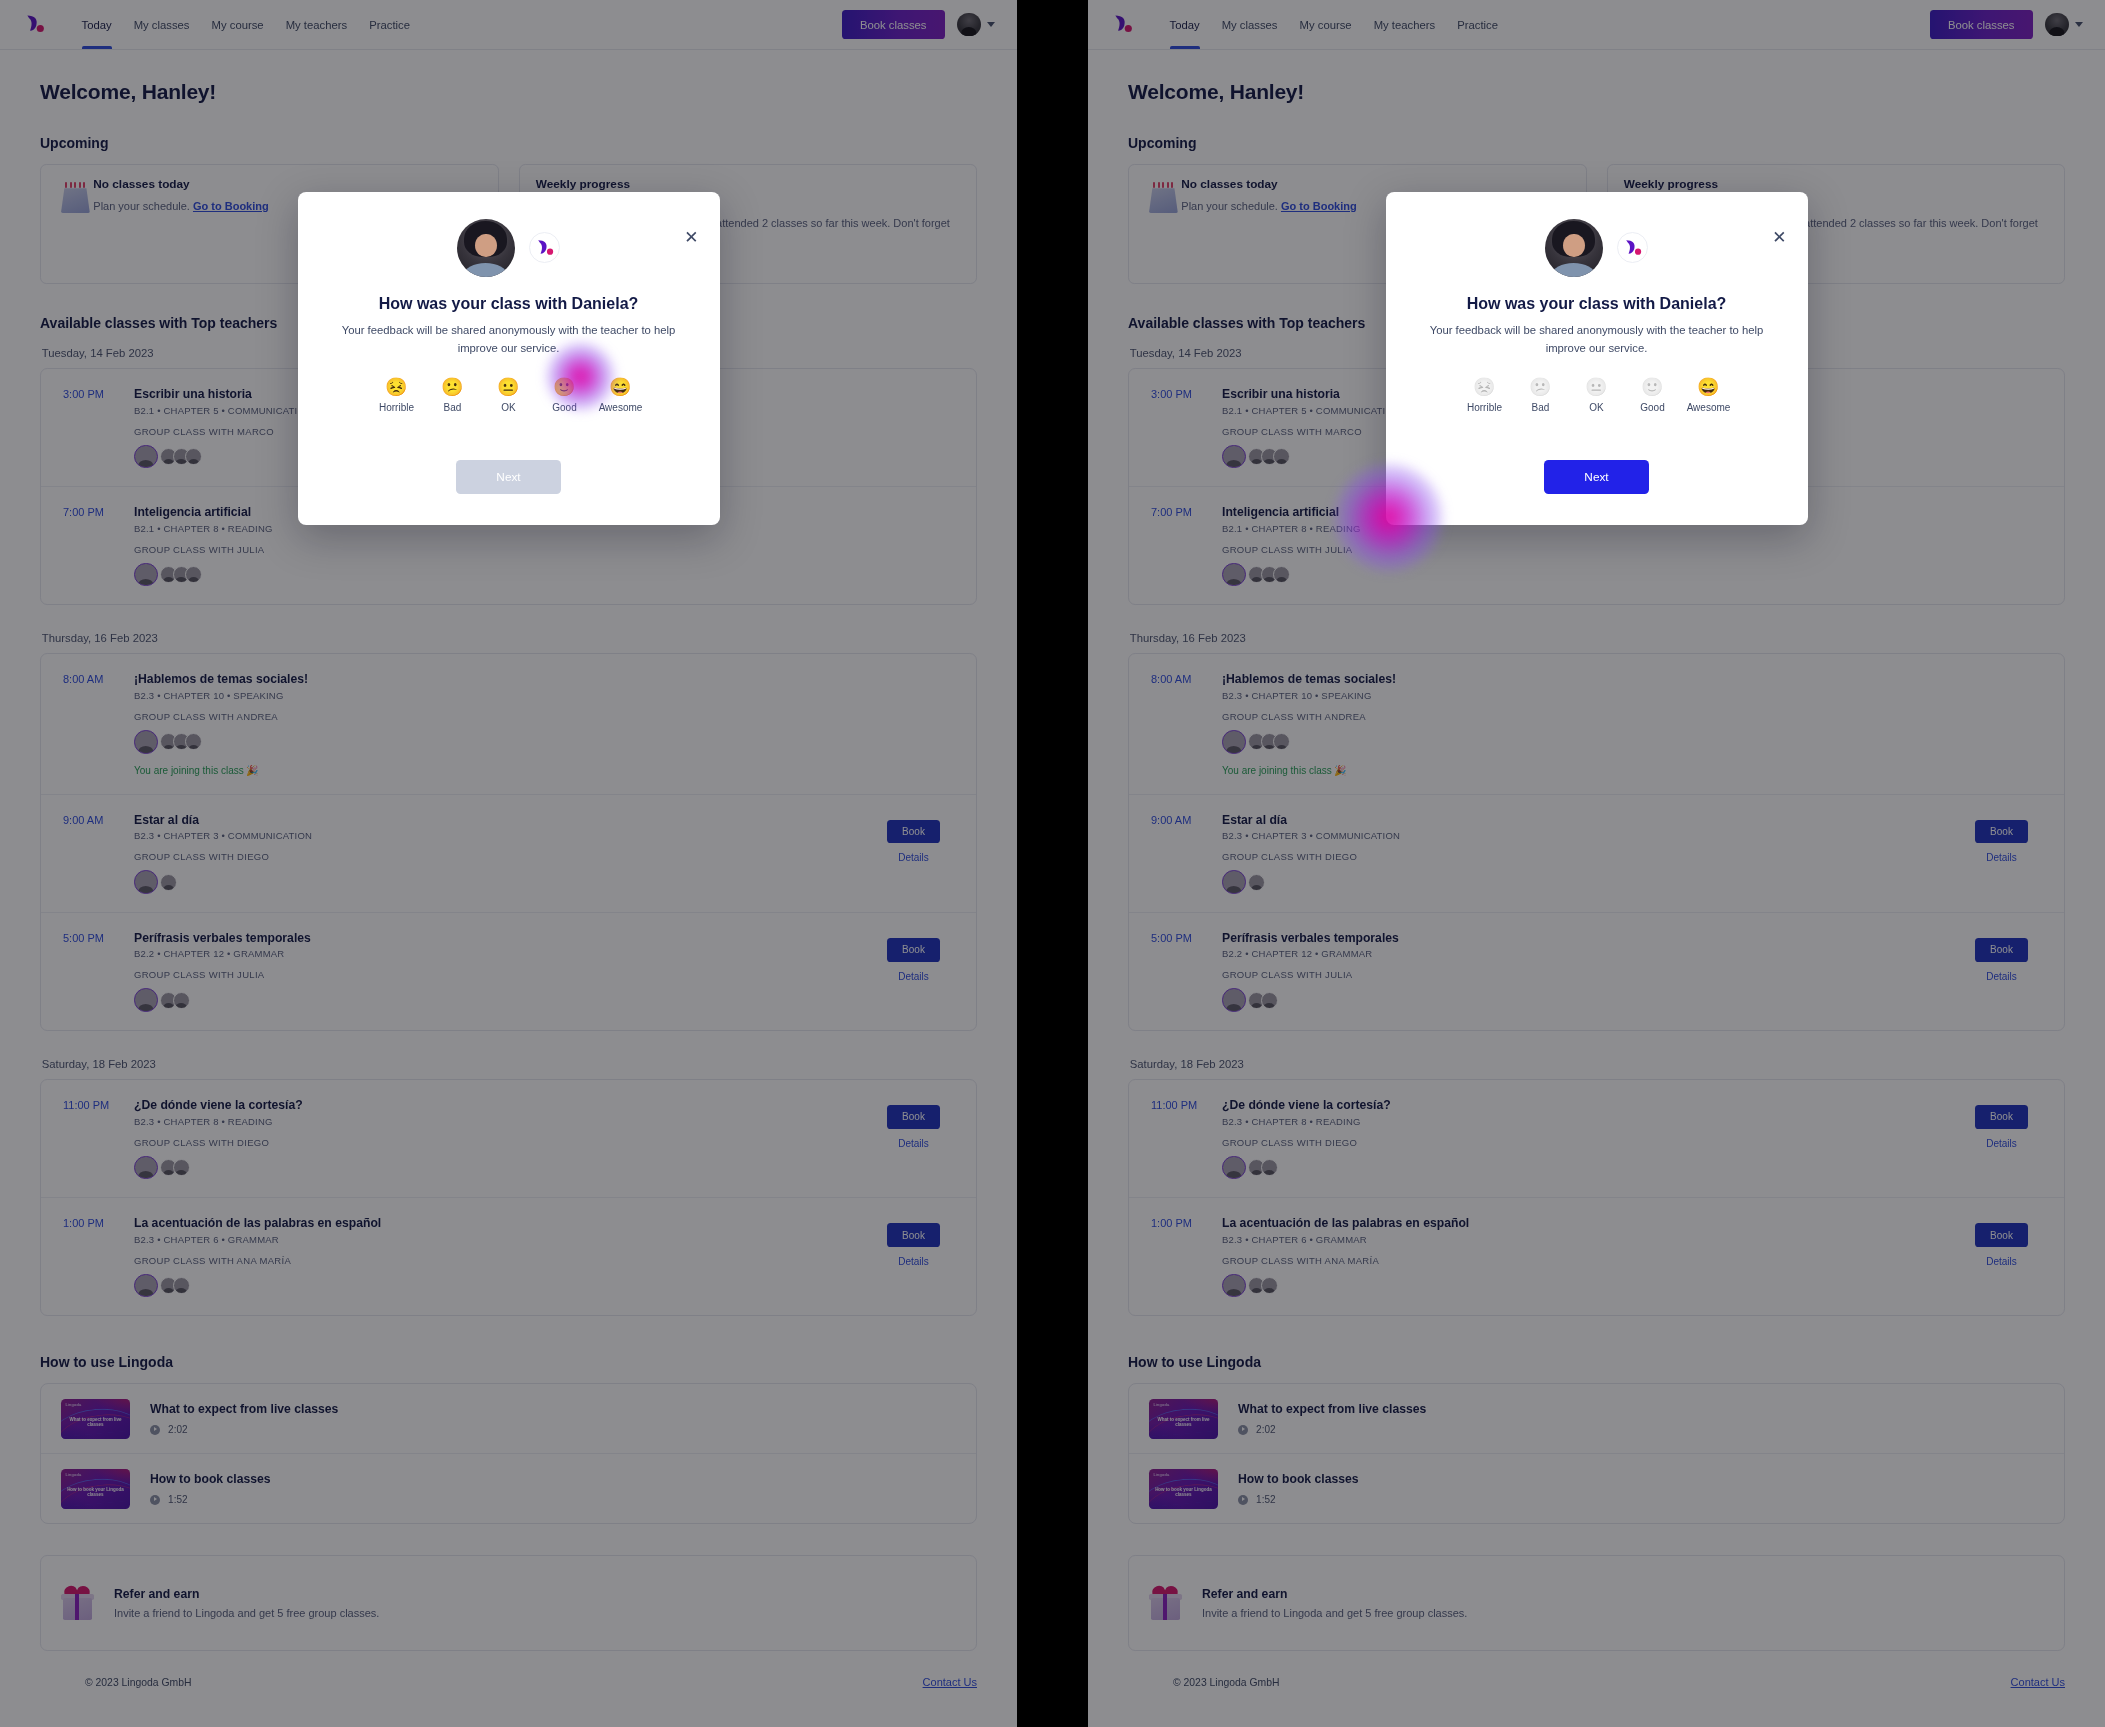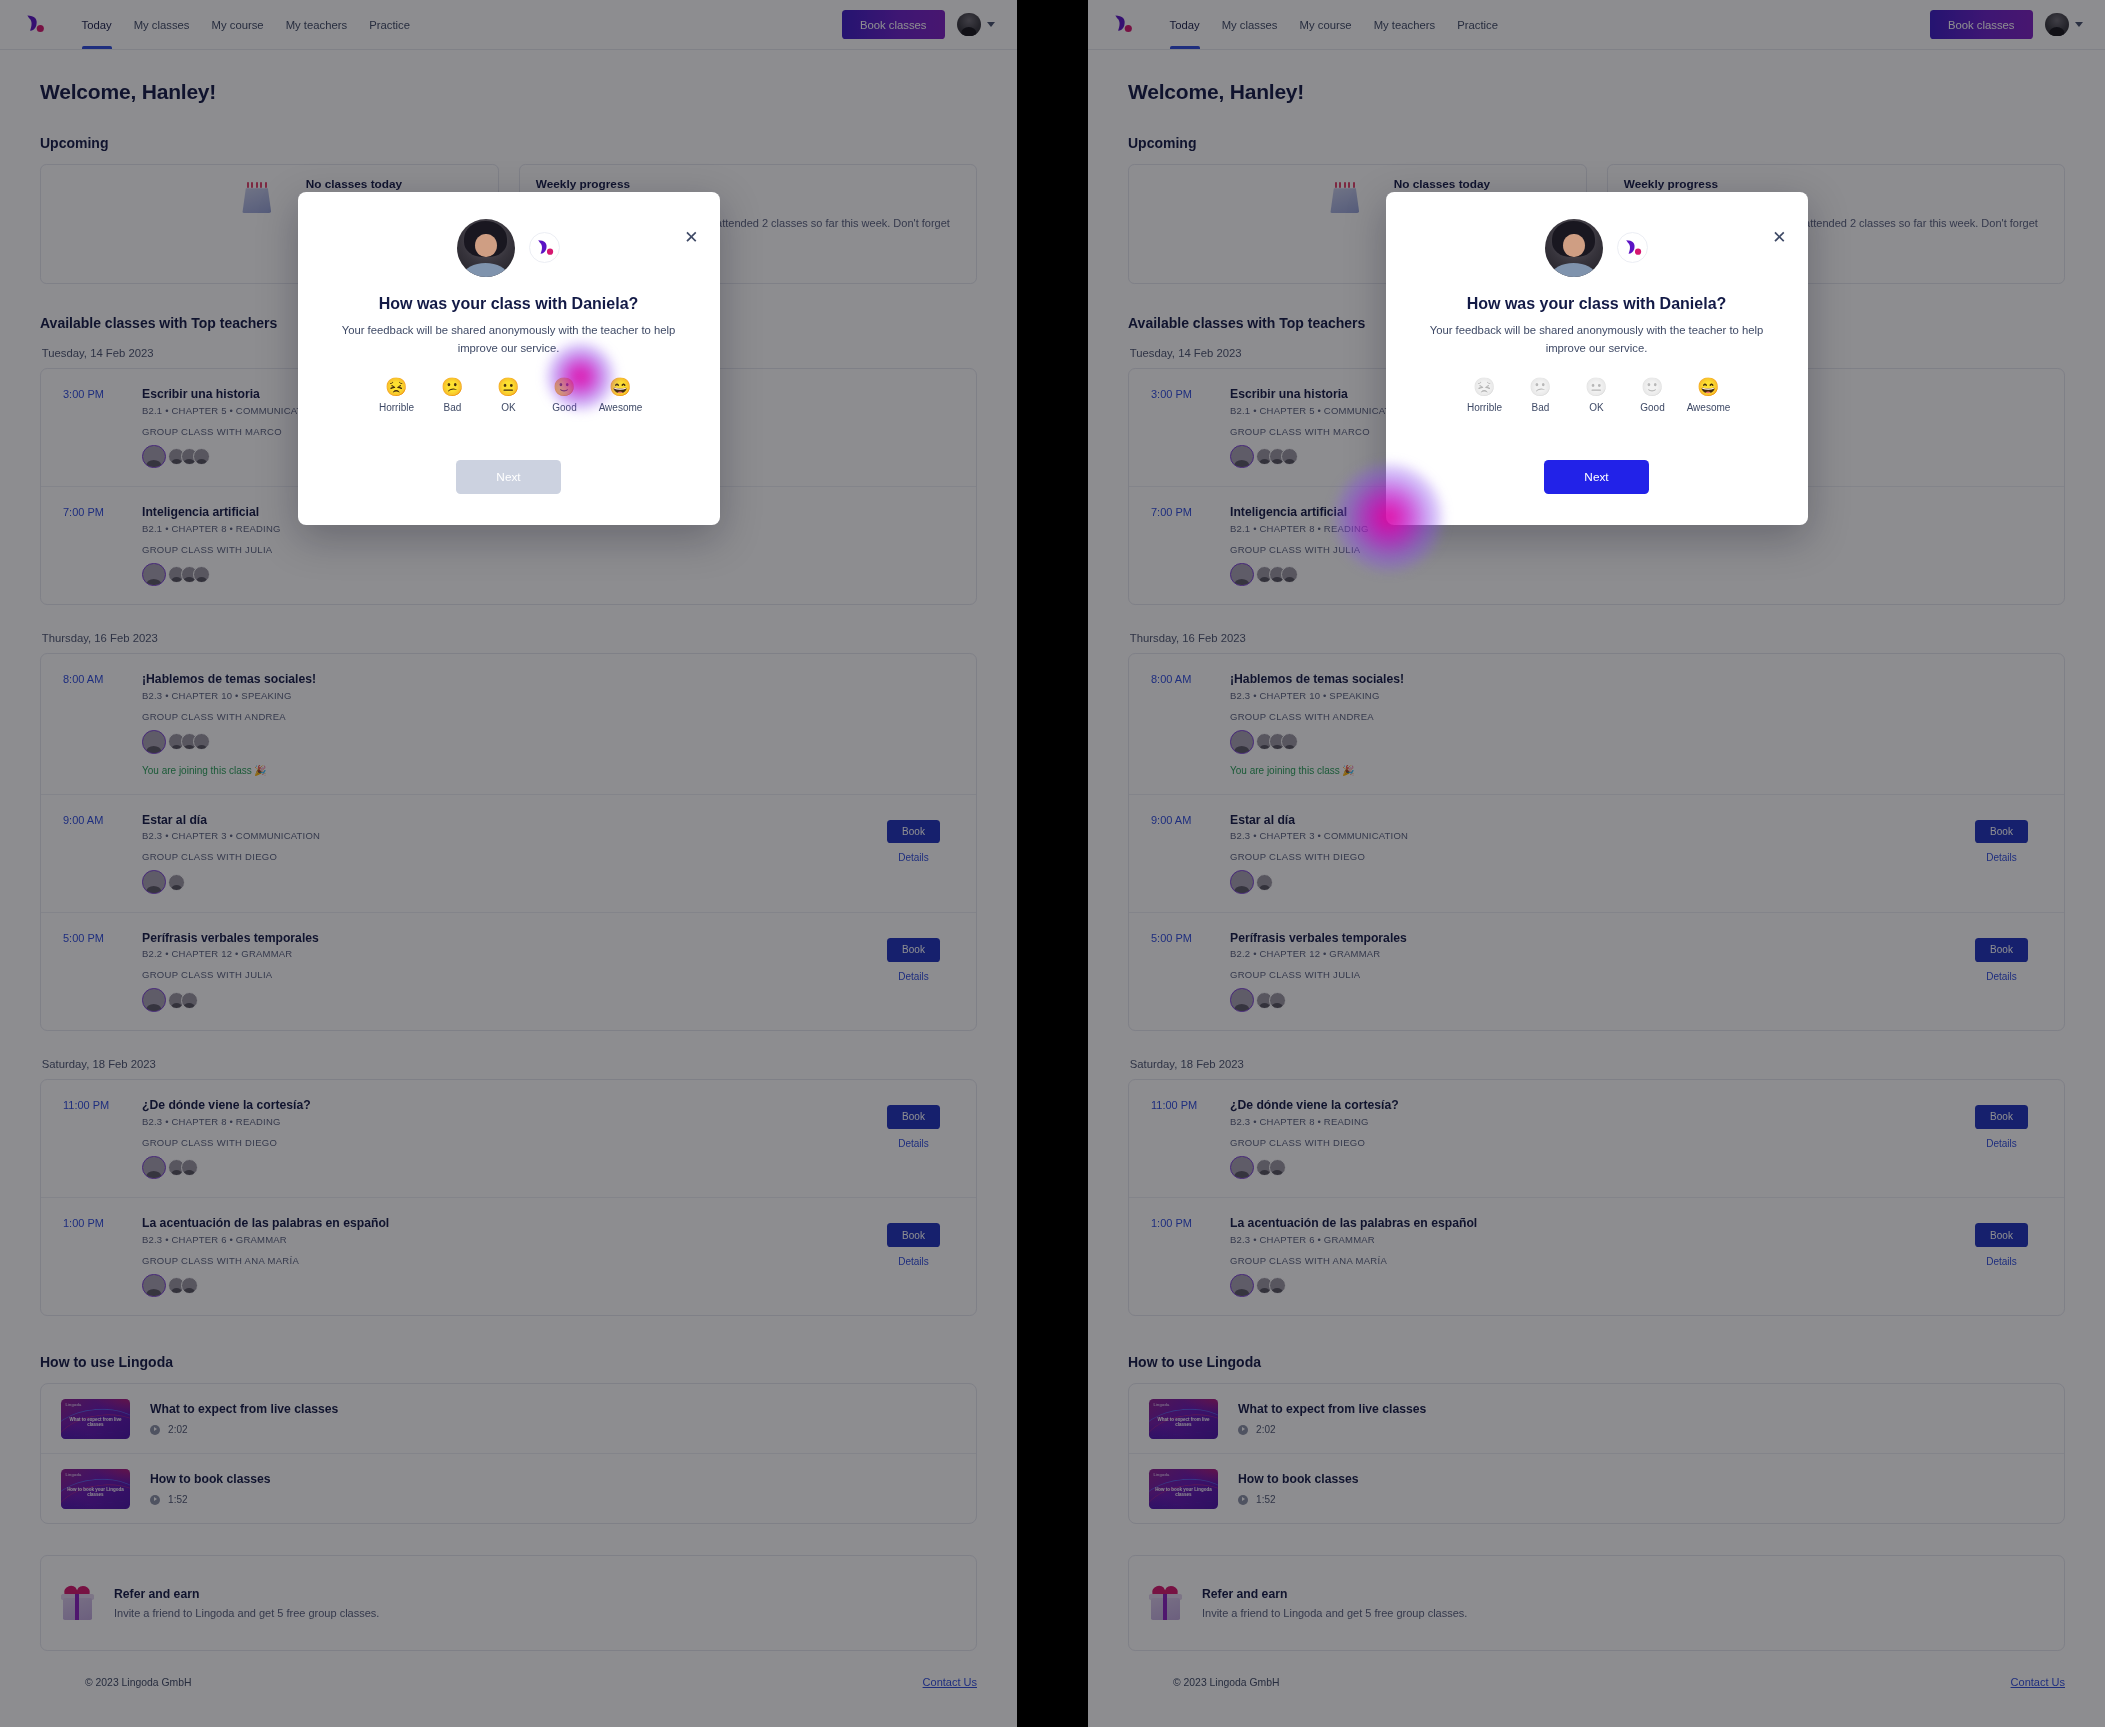--- a/index.html
+++ b/index.html
@@ -82,41 +82,41 @@
   }
   h2.section.big { margin-top:38px; }
   .datehead { font-size:11.3px; color:#4d5672; margin:16.3px 0 9px 1.8px; }
 
   
   .upcoming-row { display:flex; gap:20px; }
   .up-card {
     flex:1 1 0; min-height:71px;
     border:0.9px solid #e4e6ee; border-radius:6.3px;
     background:#fff; padding:12.7px 16.3px;
-    display:flex; gap:31px; align-items:flex-start;justify-content:flex-end;
+    display:flex; gap:0; align-items:flex-start;
   }
   .up-card.tall { min-height:109px; }
   .cal-icon { width:36px;height:34px;position:relative;flex:0 0 auto;margin-top:2.7px;}
   .cal-icon .body{
     position:absolute;left:3.6px;top:8.1px;width:29px;height:25px;
     background:linear-gradient(160deg,#c9cfeb 0%,#97a3d8 100%);
     clip-path:polygon(12% 0,88% 0,100% 100%,0 100%);
     border-radius:1.8px;
   }
   .cal-icon .ticks{position:absolute;left:8.1px;top:1.8px;display:flex;gap:2.7px;}
   .cal-icon .ticks i{display:block;width:1.8px;height:6.3px;background:#e0436d;border-radius:0.9px;}
   .up-title { font-size:11.8px; color:#131a46; font-weight:bold; margin-bottom:6.3px; }
   .up-sub { font-size:11px; color:#5a6280; line-height:1.5; }
   .up-sub a { color:#2f4cdd; text-decoration:underline; font-weight:bold; }
   .up-date { font-size:11px;color:#4d5672;margin-bottom:5.4px;}
   .up-link { font-size:11px;color:#2f4cdd;margin-top:9px;display:inline-block;cursor:pointer;}
 
   
   .class-card { border:0.9px solid #e4e6ee;border-radius:7.2px;background:#fff;overflow:hidden; }
-  .class-row { display:flex; padding:18px 22px 18px 22px; position:relative;gap:8px; }
+  .class-row { display:flex; padding:18px 22px 18px 22px; position:relative; }
   .class-row + .class-row { border-top:0.9px solid #eceef4; }
   .c-time { width:71px;flex:0 0 auto;font-size:11px;color:#2f4cdd;padding-top:0.9px;}
   .c-main { flex:1 1 auto; }
   .c-title { font-size:12.2px;color:#131a46;font-weight:bold;margin-bottom:3.6px;}
   .c-meta { font-size:9.5px;color:#5a6280;letter-spacing:0.2px;margin-bottom:10px;}
   .c-with { font-size:9.5px;color:#5a6280;letter-spacing:0.3px;margin-bottom:8.1px;}
   .c-joining{font-size:10px;color:#2aa05a;margin-top:11px;}
   .c-actions{width:81px;flex:0 0 auto;display:flex;flex-direction:column;align-items:center;gap:9px;padding-top:7.2px;}
   .btn-book{background:#1f32bd;color:#fff;font-size:10px;border:none;border-radius:3.6px;padding:6.3px 15.4px;cursor:pointer;}
   .lnk-details{font-size:10px;color:#2f4cdd;cursor:pointer;}

